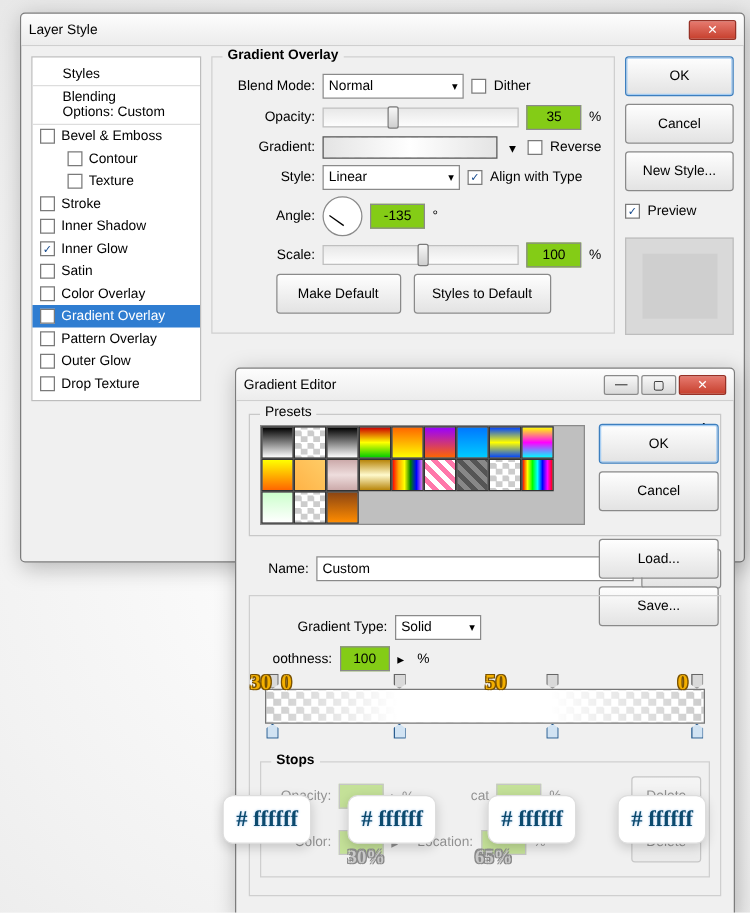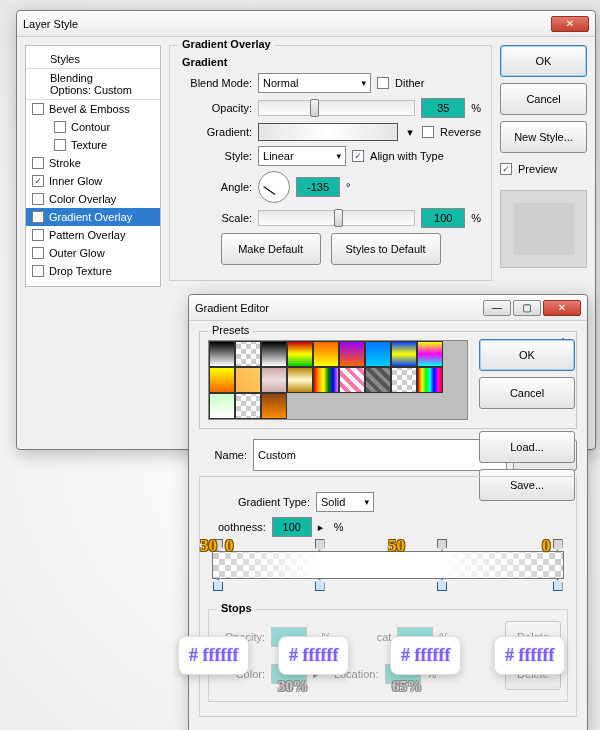--- a/index.html
+++ b/index.html
@@ -19,44 +19,44 @@
 .chk{width:12px;height:12px;border:1px solid #7a7a7a;background:#fff;display:inline-flex;align-items:center;justify-content:center;font-size:9px;color:#1a4d8f}
 .centre{flex:1}
 .group{border:1px solid #cfcfcf;padding:8px 10px 10px 10px;position:relative;margin-bottom:6px}
 .group>.glabel{position:absolute;top:-8px;left:8px;background:#f0f0f0;padding:0 4px;font-weight:bold}
 .row{display:flex;align-items:center;gap:6px;margin:5px 0}
 .lbl{width:72px;text-align:right}
 .dd{border:1px solid #8a8a8a;background:#fff;height:20px;display:flex;align-items:center;padding:0 4px;position:relative}
 .dd::after{content:"▾";position:absolute;right:4px;font-size:9px}
 .slider{flex:1;height:16px;position:relative;background:linear-gradient(#e8e8e8,#fdfdfd);border:1px solid #bfbfbf}
 .slider .thumb{position:absolute;top:-2px;width:9px;height:18px;background:linear-gradient(#f7f7f7,#cfcfcf);border:1px solid #7a7a7a;border-radius:2px}
-.num{width:44px;height:20px;border:1px solid #8a8a8a;background:#14b8a6;text-align:center;line-height:18px}
+.num{width:44px;height:20px;border:1px solid #8a8a8a;background:#84cc16;text-align:center;line-height:18px}
 .btn{height:32px;border:1px solid #8a8a8a;background:linear-gradient(#fefefe,#e3e3e3);border-radius:3px;display:flex;align-items:center;justify-content:center;padding:0 8px}
 .btn.primary{border:1px solid #3d7fbf;box-shadow:0 0 0 1px #a6cdf2 inset}
 .rightcol{width:96px;display:flex;flex-direction:column;gap:6px;align-items:stretch}
 .preview{border:1px solid #bdbdbd;background:#d9d9d9;height:78px;margin-top:4px;display:flex;align-items:center;justify-content:center}
 .preview .inner{width:60px;height:52px;background:#cfcfcf}
 .anglewheel{width:32px;height:32px;border:1px solid #8a8a8a;border-radius:50%;background:#fff;position:relative}
 .anglewheel::after{content:"";position:absolute;width:14px;height:1px;background:#000;left:2px;top:22px;transform:rotate(35deg);transform-origin:right center}
 .gradswatch{width:140px;height:18px;border:1px solid #555;background:repeating-conic-gradient(#ccc 0 25%,#fff 0 50%) 0/10px 10px}
 .gradswatch.inner{background:linear-gradient(90deg,#e4e4e4,#fff,#e4e4e4), repeating-conic-gradient(#ccc 0 25%,#fff 0 50%) 0/10px 10px;background-blend-mode:normal}
 
 .ge{left:188px;top:294px;width:400px}
 .ge .body{display:block;padding:10px}
 .presets{border:1px solid #c8c8c8;padding:8px;position:relative;margin-bottom:10px}
 .swatchgrid{display:flex;flex-wrap:wrap;width:260px;border:1px solid #8a8a8a;background:#bfbfbf}
 .sw{width:26px;height:26px;border:1px solid #333}
 .sw.checker{background:repeating-conic-gradient(#ccc 0 25%,#fff 0 50%) 0/10px 10px}
 .ge .rightcol{position:absolute;right:12px;top:44px}
-.txt{height:32px;border:1px solid #8a8a8a;background:#fff;padding:0 4px;display:flex;align-items:center}
+.txt{height:20px;border:1px solid #8a8a8a;background:#fff;padding:0 4px;display:flex;align-items:center}
 .gradbar{height:28px;border:1px solid #777;background:linear-gradient(to right,rgba(255,255,255,0) 0%,#fff 30%,#fff 65%,rgba(255,255,255,0) 100%), repeating-conic-gradient(#ccc 0 25%,#fff 0 50%) 0/12px 12px;position:relative;margin:14px 4px 30px 4px}
 .stoptop,.stopbot{position:absolute;width:10px;height:12px}
 .stoptop{top:-13px;background:#d9d9d9;border:1px solid #666;clip-path:polygon(0 0,100% 0,100% 70%,50% 100%,0 70%)}
 .stopbot{bottom:-13px;background:#d1e3f3;border:1px solid #2a5d8f;clip-path:polygon(50% 0,100% 30%,100% 100%,0 100%,0 30%)}
-.callout{position:absolute;background:#fff;border:1px solid #ddd;border-radius:8px;box-shadow:0 3px 9px rgba(0,0,0,.18);padding:8px 10px;font-family:"Comic Sans MS",cursive;font-size:18px;color:#8b5cf6;font-weight:bold;text-shadow:0 0 2px #9fc5ee}
+.callout{position:absolute;background:#fff;border:1px solid #ddd;border-radius:8px;box-shadow:0 3px 9px rgba(0,0,0,.18);padding:8px 10px;font-family:"Comic Sans MS",cursive;font-size:18px;color:#0c4a6e;font-weight:bold;text-shadow:0 0 2px #9fc5ee}
 .callsmall{position:absolute;font-family:"Comic Sans MS",cursive;font-size:17px;color:#f4b000;font-weight:bold;text-shadow:-1px -1px 0 #7a5200,1px -1px 0 #7a5200,-1px 1px 0 #7a5200,1px 1px 0 #7a5200}
 .pctcall{position:absolute;font-family:"Comic Sans MS",cursive;font-size:15px;color:#c8c8c8;font-weight:bold;text-shadow:-1px -1px 0 #888,1px -1px 0 #888,-1px 1px 0 #888,1px 1px 0 #888}
 .gear{font-size:12px}
 </style>
 </head>
 <body>
 
 <div class="window" style="left:16px;top:10px;width:580px;height:440px">
   <div class="titlebar">
     <span class="ttl">Layer Style</span>
@@ -77,22 +77,30 @@
           </div>
           <div class="srow ind">
             <span class="chk"></span>
             <span>Texture</span>
           </div>
           <div class="srow">
             <span class="chk"></span>
             <span>Stroke</span>
           </div>
           <div class="srow">
+            <span class="chk"></span>
+            <span>Inner Shadow</span>
+          </div>
+          <div class="srow">
             <span class="chk">✓</span>
             <span>Inner Glow</span>
+          </div>
+          <div class="srow">
+            <span class="chk"></span>
+            <span>Satin</span>
           </div>
           <div class="srow">
             <span class="chk"></span>
             <span>Color Overlay</span>
           </div>
           <div class="srow sel">
             <span class="chk">✓</span>
             <span>Gradient Overlay</span>
           </div>
           <div class="srow">
@@ -106,21 +114,20 @@
           <div class="srow">
             <span class="chk"></span>
             <span>Drop Texture</span>
           </div>
         </div>
     </div>
     <div class="centre">
       <div class="group">
         <span class="glabel">Gradient Overlay</span>
         <div class="group" style="border:none;padding:0;margin:0 0 4px 0">
-          <div style="font-weight:bold;margin:2px 0 4px 2px">Gradient</div>
           <div class="row">
             <span class="lbl">Blend Mode:</span>
             <div class="dd" style="width:113px">
                 <span>Normal</span>
               </div>
             <span class="chk"></span>
             <span>Dither</span>
           </div>
           <div class="row">
             <span class="lbl">Opacity:</span>
@@ -132,21 +139,21 @@
           </div>
           <div class="row">
             <span class="lbl">Gradient:</span>
             <div class="gradswatch inner"></div>
             <span style="width:12px;text-align:center">▾</span>
             <span class="chk"></span>
             <span>Reverse</span>
           </div>
           <div class="row">
             <span class="lbl">Style:</span>
-            <div class="dd" style="width:88px">
+            <div class="dd" style="width:110px">
                 <span>Linear</span>
               </div>
             <span class="chk">✓</span>
             <span>Align with Type</span>
           </div>
           <div class="row">
             <span class="lbl">Angle:</span>
             <div class="anglewheel"></div>
             <div class="num">-135</div>
             <span>°</span>
@@ -228,21 +235,21 @@
       <span style="width:48px;text-align:right">Name:</span>
       <div class="txt" style="flex:1">
           <span>Custom</span>
         </div>
       <div class="btn" style="width:64px">New</div>
     </div>
 
     <div class="group" style="padding:10px 8px 8px 8px">
       <div class="row" style="justify-content:flex-start;margin-left:30px">
         <span>Gradient Type:</span>
-        <div class="dd" style="width:58px">
+        <div class="dd" style="width:69px">
             <span>Solid</span>
           </div>
       </div>
       <div class="row" style="margin-left:10px">
         <span>oothness:</span>
         <div class="num" style="width:40px">100</div>
         <span style="width:10px">▸</span>
         <span>%</span>
       </div>
 
@@ -286,13 +293,13 @@
 <div class="callsmall" style="left:225px;top:536px">0</div>
 <div class="callsmall" style="left:388px;top:536px">50</div>
 <div class="callsmall" style="left:542px;top:536px">0</div>
 
 <div class="callout" style="left:178px;top:636px"># ffffff</div>
 <div class="callout" style="left:278px;top:636px"># ffffff</div>
 <div class="callout" style="left:390px;top:636px"># ffffff</div>
 <div class="callout" style="left:494px;top:636px"># ffffff</div>
 
 <div class="pctcall" style="left:278px;top:678px">30%</div>
-<div class="pctcall" style="left:392px;top:678px">65%</div>
+<div class="pctcall" style="left:380px;top:678px">65%</div>
 
 </body></html>

